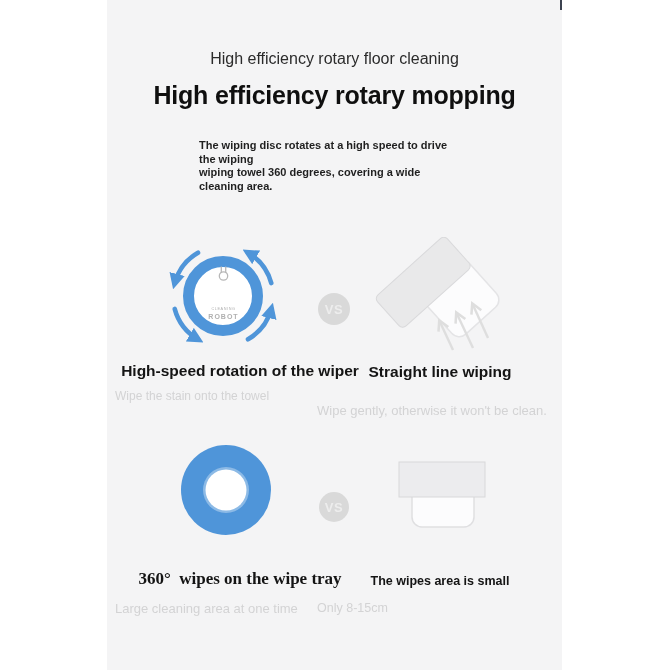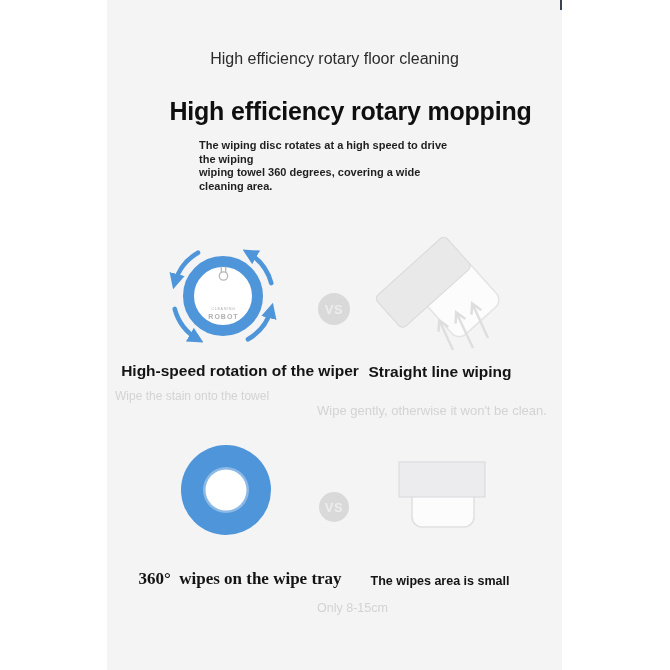--- a/index.html
+++ b/index.html
@@ -100,21 +100,21 @@
   .robot-badge-text { fill: var(--badge-gray); }
 </style>
 </head>
 <body>
 
 <div class="panel">
 
   <div class="top-edge-tick"></div>
 
   <div class="kicker">High efficiency rotary floor cleaning</div>
-  <h1 class="title" style="margin:16px">High efficiency rotary mopping</h1>
+  <h1 class="title" style="margin:0">High efficiency rotary mopping</h1>
   <div class="description">
     <div>The wiping disc rotates at a high speed to drive the wiping</div>
     <div>wiping towel 360 degrees, covering a wide cleaning area.</div>
   </div>
 
   <svg class="illus robot" width="150" height="132" viewBox="0 0 150 132">
     <defs>
       <marker id="bluehead" viewBox="0 0 10 10" refX="6" refY="5" markerWidth="3.4" markerHeight="3.4" orient="auto">
         <path d="M0,0 L10,5 L0,10 Z" class="blue-fill"></path>
       </marker>
@@ -171,15 +171,16 @@
 
   <div class="vs-badge vs2">VS</div>
 
   <svg class="illus wiper2" width="150" height="132" viewBox="0 0 150 132">
     <rect x="45" y="48" width="62" height="49" rx="10" fill="#fcfcfd" stroke="#dfdfe1" stroke-width="1.5"></rect>
     <rect x="32" y="32" width="86" height="35" fill="#ececee" stroke="#d8d8da" stroke-width="1"></rect>
   </svg>
 
   <div class="cap c2l">360°  wipes on the wipe tray</div>
   <div class="cap c2r">The wipes area is small</div>
+  <div class="sub s2l">Large cleaning area at one time</div>
   <div class="sub s2r">Only 8-15cm</div>
 
 </div>
 
 </body></html>

